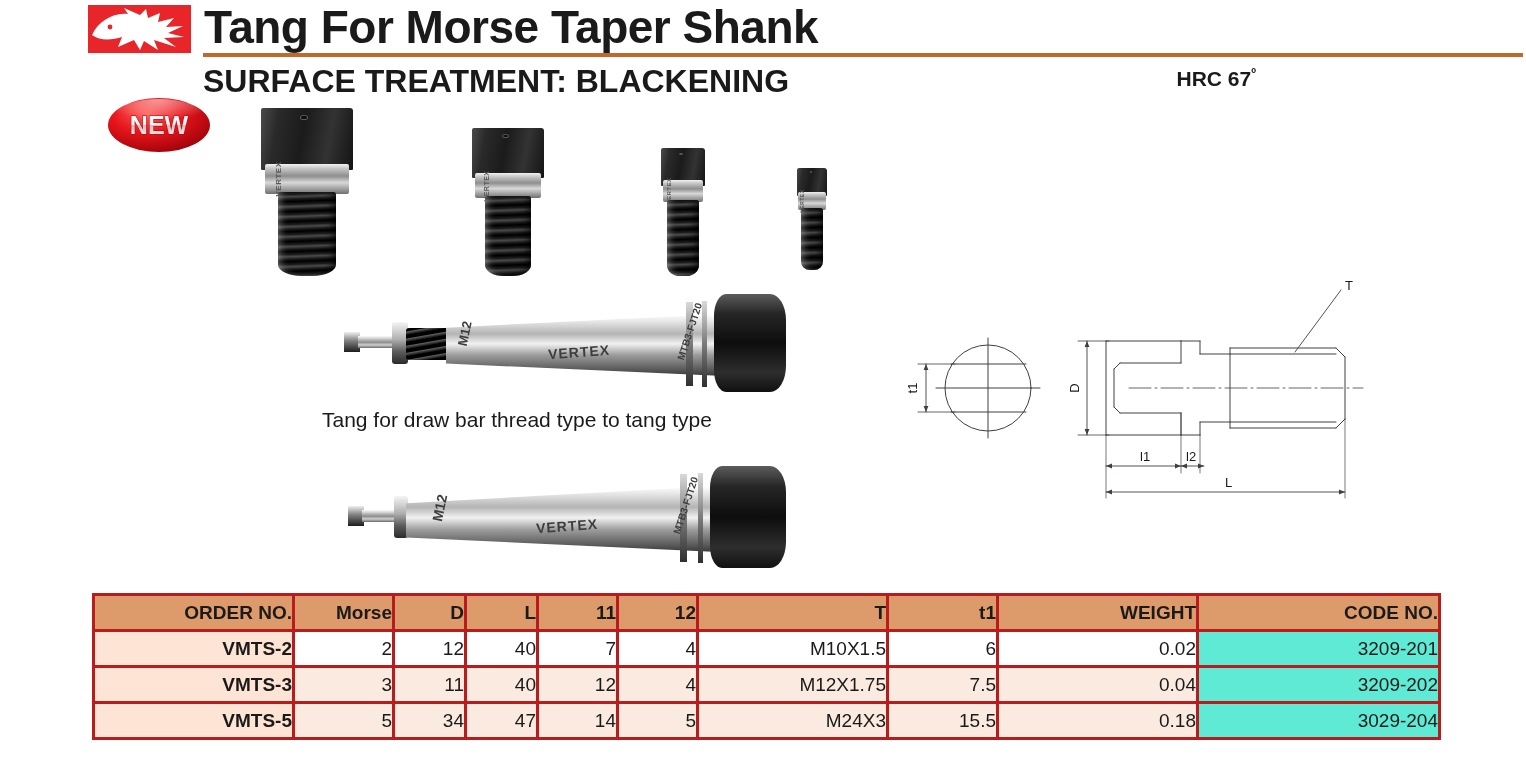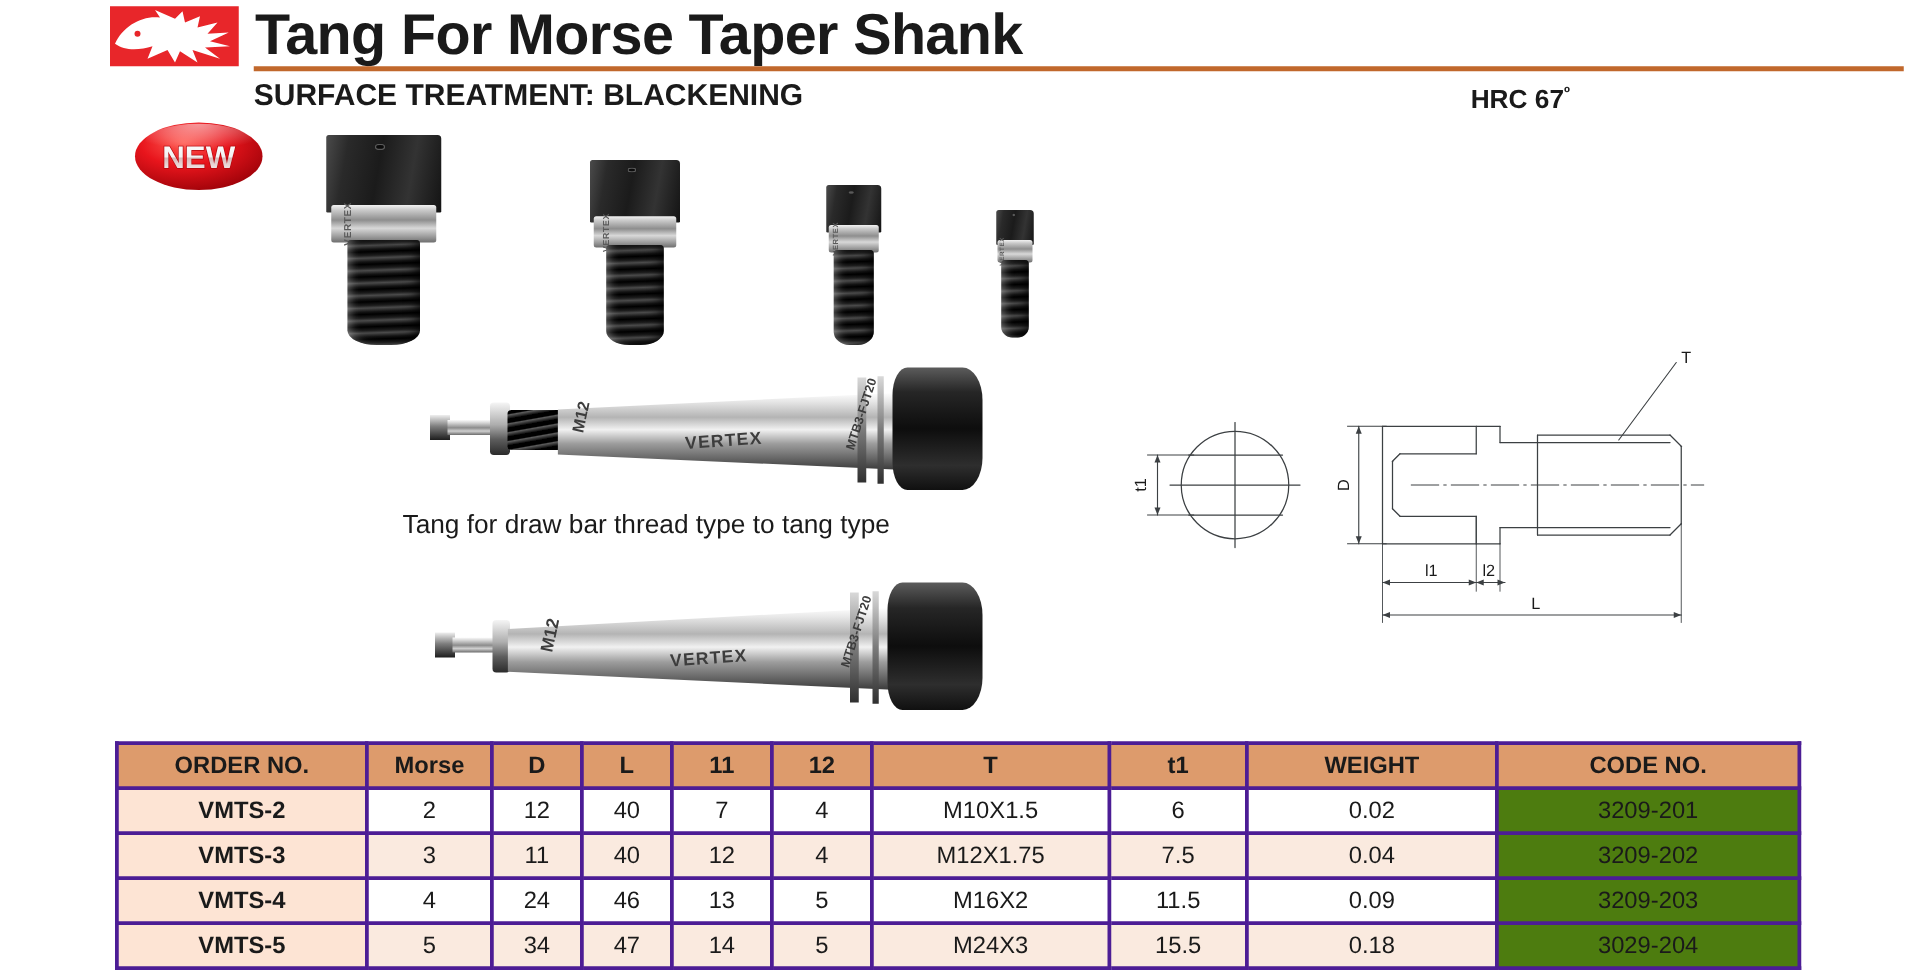--- a/index.html
+++ b/index.html
@@ -15,21 +15,21 @@
   .logo-mark { position: absolute; left: 88px; top: 5px; width: 103px; height: 48px;
                background: #e8262a; overflow: hidden; }
   .logo-mark svg { display: block; width: 100%; height: 100%; }
 
   .title { position: absolute; left: 204px; top: 2px; font-size: 46px; font-weight: bold;
            letter-spacing: -0.5px; color: #1a1a1a; white-space: nowrap; line-height: 50px; }
 
   .title-rule { position: absolute; left: 203px; top: 53px; width: 1320px; height: 4px;
                 background: #c1682c; }
 
-  .subtitle { position: absolute; left: 203px; top: 63px; font-size: 24px; font-weight: bold;
+  .subtitle { position: absolute; left: 203px; top: 63px; font-size: 32px; font-weight: bold;
               color: #1a1a1a; letter-spacing: 0px; white-space: nowrap; }
 
   .hrc { position: absolute; right: 90px; top: 66px; font-size: 21px; font-weight: bold;
          color: #1a1a1a; white-space: nowrap; }
   .hrc sup { font-size: 0.62em; vertical-align: super; }
 
   
   .new-badge { position: absolute; left: 107px; top: 97px; width: 104px; height: 56px; }
   .new-badge svg { display: block; width: 100%; height: 100%; }
 
@@ -74,30 +74,30 @@
   .caption { position: absolute; font-size: 21px; color: #1a1a1a; white-space: nowrap; }
 
   
   .drawing { position: absolute; left: 893px; top: 268px; width: 500px; height: 260px; }
   .drawing svg { display: block; width: 100%; height: 100%; }
 
   
   .spec-table { position: absolute; left: 92px; top: 593px;
                 width: 1346px; border-collapse: collapse; table-layout: fixed; }
   .spec-table th, .spec-table td {
-      border: 3px solid #4c1d95; text-align: center; color: #1a1a1a;
+      border: 3px solid #b91c1c; text-align: right; color: #1a1a1a;
       height: 36px; font-size: 19px; }
   .spec-table th { background: #dd9b6c; font-weight: bold; font-size: 19px; }
   .spec-table td { font-weight: normal; }
   .spec-table td.order { background: #fde4d4; font-weight: bold; }
   .spec-table td.code  { background: #fde4d4; }
   .spec-table tr.odd  td { background: #ffffff; }
   .spec-table tr.even td { background: #faeadf; }
   .spec-table tr.odd  td.order, .spec-table tr.even td.order { background: #fde4d4; }
-  .spec-table tr.odd  td.code,  .spec-table tr.even td.code  { background: #4d7c0f; }
+  .spec-table tr.odd  td.code,  .spec-table tr.even td.code  { background: #5eead4; }
 </style>
 </head>
 <body>
 
 <div id="page">
 
   <div class="logo-mark">
     <svg viewBox="0 0 103 48" preserveAspectRatio="none">
       <path fill="#ffffff" d="M4 30 C10 16, 26 7, 40 9 L36 3 L52 10 L58 4 L60 13 L72 8 L70 17 L86 13 L78 22 L95 21 L80 28 L96 32 L76 33 L88 42 L66 35 L70 45 L56 36 L52 45 L46 35 L30 42 L34 32 C24 35, 12 36, 4 30 Z"></path>
       <circle cx="22" cy="22" r="2.4" fill="#e8262a"></circle>
@@ -324,32 +324,20 @@
         <td>3</td>
         <td>11</td>
         <td>40</td>
         <td>12</td>
         <td>4</td>
         <td>M12X1.75</td>
         <td>7.5</td>
         <td>0.04</td>
         <td class="code">3209-202</td>
       </tr>
-      <tr class="odd">
-        <td class="order">VMTS-4</td>
-        <td>4</td>
-        <td>24</td>
-        <td>46</td>
-        <td>13</td>
-        <td>5</td>
-        <td>M16X2</td>
-        <td>11.5</td>
-        <td>0.09</td>
-        <td class="code">3209-203</td>
-      </tr>
       <tr class="even">
         <td class="order">VMTS-5</td>
         <td>5</td>
         <td>34</td>
         <td>47</td>
         <td>14</td>
         <td>5</td>
         <td>M24X3</td>
         <td>15.5</td>
         <td>0.18</td>

